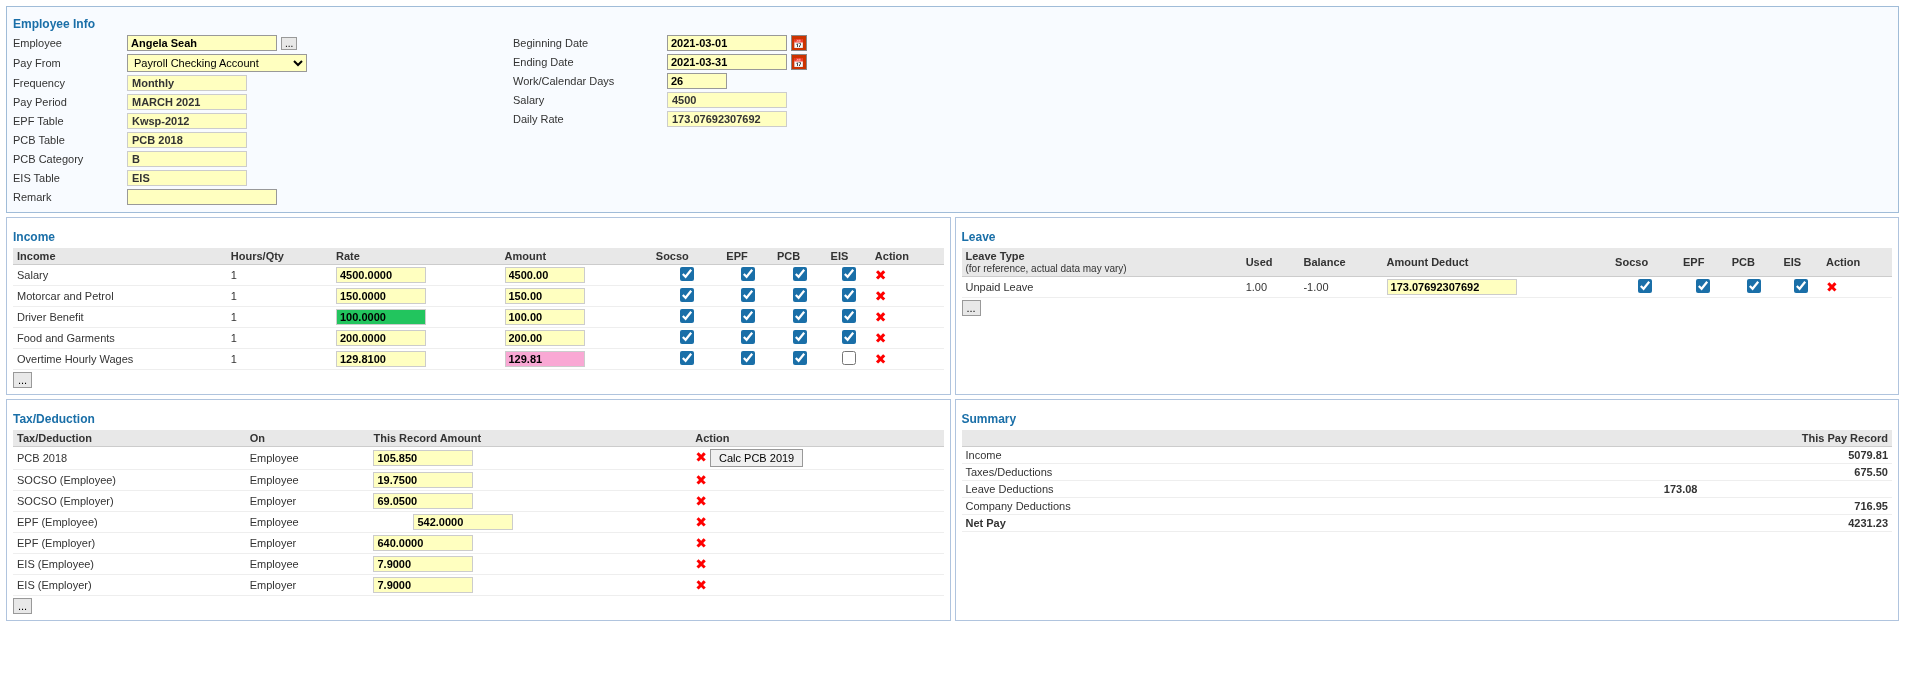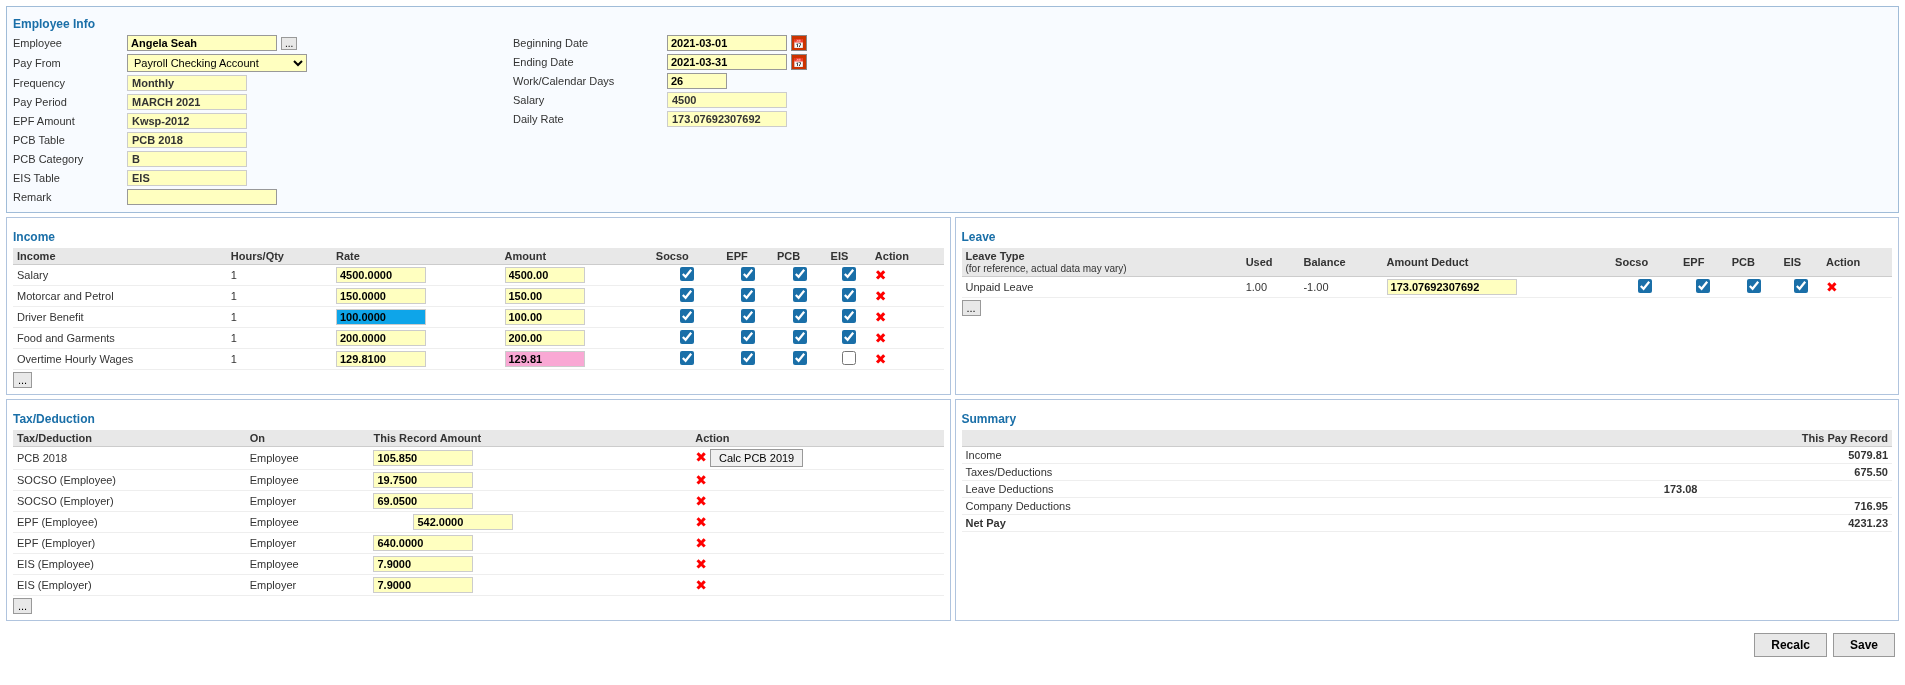--- a/index.html
+++ b/index.html
@@ -87,21 +87,21 @@
           <span class="field-val-yellow label-bold">Monthly</span>
         </div>
 
         <div class="row-line">
           <span class="lbl">Pay Period</span>
           <span class="field-val-yellow label-bold">MARCH 2021</span>
         </div>
 
 
         <div class="row-line">
-          <span class="lbl">EPF Amount</span>
+          <span class="lbl">EPF Table</span>
           <span class="field-val-yellow label-bold">Kwsp-2012</span>
         </div>
 
         <div class="row-line">
           <span class="lbl">PCB Table</span>
           <span class="field-val-yellow label-bold">PCB 2018</span>
         </div>
 
         <div class="row-line">
           <span class="lbl">PCB Category</span>
@@ -189,21 +189,21 @@
       <td><input type="text" value="150.00" style="width: 80px; background: rgb(255, 255, 192); border: 1px solid rgb(204, 204, 204); font-size: 11px; font-weight: bold;"></td>
       <td class="checkbox-cell"><input type="checkbox" checked="" style=""></td>
       <td class="checkbox-cell"><input type="checkbox" checked="" style=""></td>
       <td class="checkbox-cell"><input type="checkbox" checked="" style=""></td>
       <td class="checkbox-cell"><input type="checkbox" checked="" style=""></td>
       <td><span class="delete-icon">✖</span></td>
     </tr>
             <tr>
       <td>Driver Benefit</td>
       <td>1</td>
-      <td><input type="text" value="100.0000" style="width: 90px; background: #0ea5e9; border: 1px solid rgb(204, 204, 204); font-size: 11px; font-weight: bold;"></td>
+      <td><input type="text" value="100.0000" style="width: 90px; background: #22c55e; border: 1px solid rgb(204, 204, 204); font-size: 11px; font-weight: bold;"></td>
       <td><input type="text" value="100.00" style="width: 80px; background: rgb(255, 255, 192); border: 1px solid rgb(204, 204, 204); font-size: 11px; font-weight: bold;"></td>
       <td class="checkbox-cell"><input type="checkbox" checked="" style=""></td>
       <td class="checkbox-cell"><input type="checkbox" checked="" style=""></td>
       <td class="checkbox-cell"><input type="checkbox" checked="" style=""></td>
       <td class="checkbox-cell"><input type="checkbox" checked="" style=""></td>
       <td><span class="delete-icon">✖</span></td>
     </tr>
             <tr>
       <td>Food and Garments</td>
       <td>1</td>
@@ -354,17 +354,13 @@
     </tr>
             <tr>
       <td style="font-weight:bold;">Net Pay</td>
       <td style="text-align:right;font-weight:bold;border-top:1px solid #333;">4231.23</td>
     </tr>
           </tbody>
       </table>
     </div>
   </div>
 
-  <div class="bottom-buttons">
-    <button class="btn-action">Recalc</button>
-    <button class="btn-action">Save</button>
-  </div>
 </div>
 
 </body></html>

